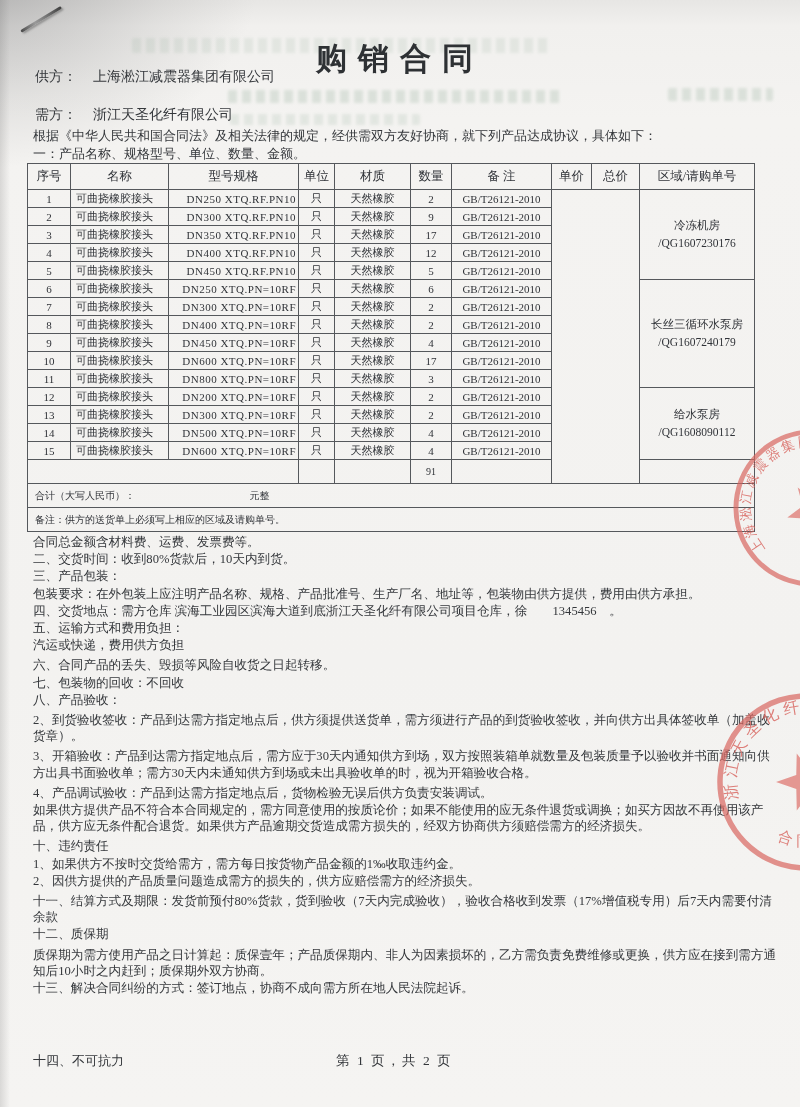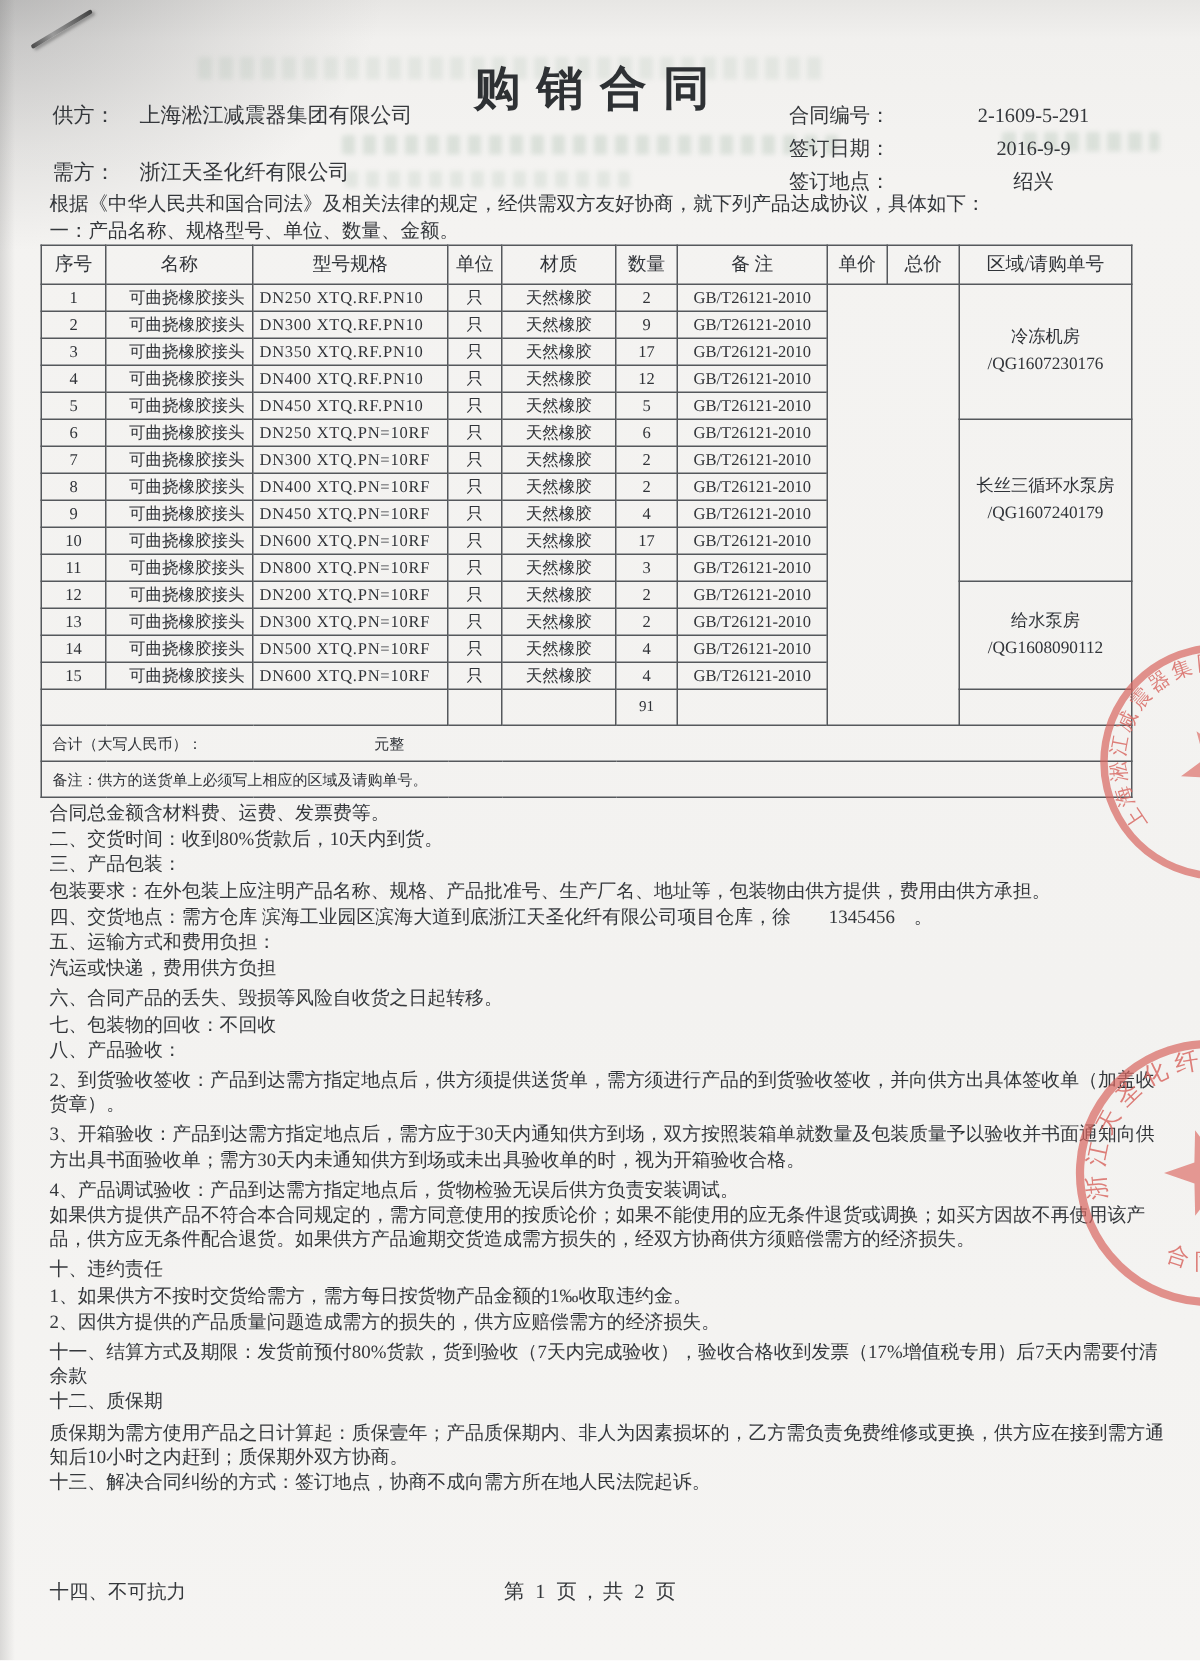--- a/index.html
+++ b/index.html
@@ -35,22 +35,22 @@
   .meta-row .mv{width:150px;text-align:center;}
   .basis{position:absolute;left:33px;top:127px;font-size:13px;white-space:nowrap;}
   .sec1{position:absolute;left:33px;top:145px;font-size:13px;}
 
   table.goods{position:absolute;left:27px;top:163px;border-collapse:collapse;table-layout:fixed;
     width:727px;font-size:11px;color:#303338;}
   .goods th,.goods td{border:1px solid #55585c;padding:0 2px;text-align:center;font-weight:normal;
     overflow:hidden;white-space:nowrap;}
   .goods thead th{height:25px;font-size:12.5px;}
   .goods tbody td{height:17px;}
-  .goods td.name-col{text-align:left;padding-left:15px;}
-  .goods td.spec-col{text-align:left;padding-left:4px;letter-spacing:.5px;}
+  .goods td.name-col{text-align:left;padding-left:5px;}
+  .goods td.spec-col{text-align:right;padding-left:4px;letter-spacing:.5px;}
   .goods td.region-cell{white-space:normal;font-size:11.5px;line-height:1.55;}
   .goods tr.row-total td{height:23px;font-size:10px;}
   .goods tr.row-heji td,.goods tr.row-note td{height:23px;text-align:left;padding-left:7px;font-size:10px;white-space:nowrap;}
   .goods .amt{margin-left:112px;}
 
   .clauses{position:absolute;left:33px;top:534px;width:744px;font-size:12.6px;line-height:16.2px;color:#34373b;}
   .clauses p{margin:0 0 1px 0;}
   .clauses p.sp{margin-top:4px;}
 
   .footer-left{position:absolute;left:33px;top:1052px;font-size:13px;}
@@ -75,34 +75,20 @@
 
   <div class="title">购销合同</div>
 
   <div class="party supplier">
     <span class="lbl">供方：</span><span>上海淞江减震器集团有限公司</span>
   </div>
   <div class="party buyer">
     <span class="lbl">需方：</span><span>浙江天圣化纤有限公司</span>
   </div>
 
-  <div class="meta">
-    <div class="meta-row">
-      <span class="ml">合同编号：</span>
-      <span class="mv">2-1609-5-291</span>
-    </div>
-    <div class="meta-row">
-      <span class="ml">签订日期：</span>
-      <span class="mv">2016-9-9</span>
-    </div>
-    <div class="meta-row">
-      <span class="ml">签订地点：</span>
-      <span class="mv">绍兴</span>
-    </div>
-  </div>
 
   <div class="basis">根据《中华人民共和国合同法》及相关法律的规定，经供需双方友好协商，就下列产品达成协议，具体如下：</div>
   <div class="sec1">一：产品名称、规格型号、单位、数量、金额。</div>
 
   <table class="goods">
     <colgroup>
       <col style="width:43px">
         <col style="width:98px">
         <col style="width:130px">
         <col style="width:36px">

